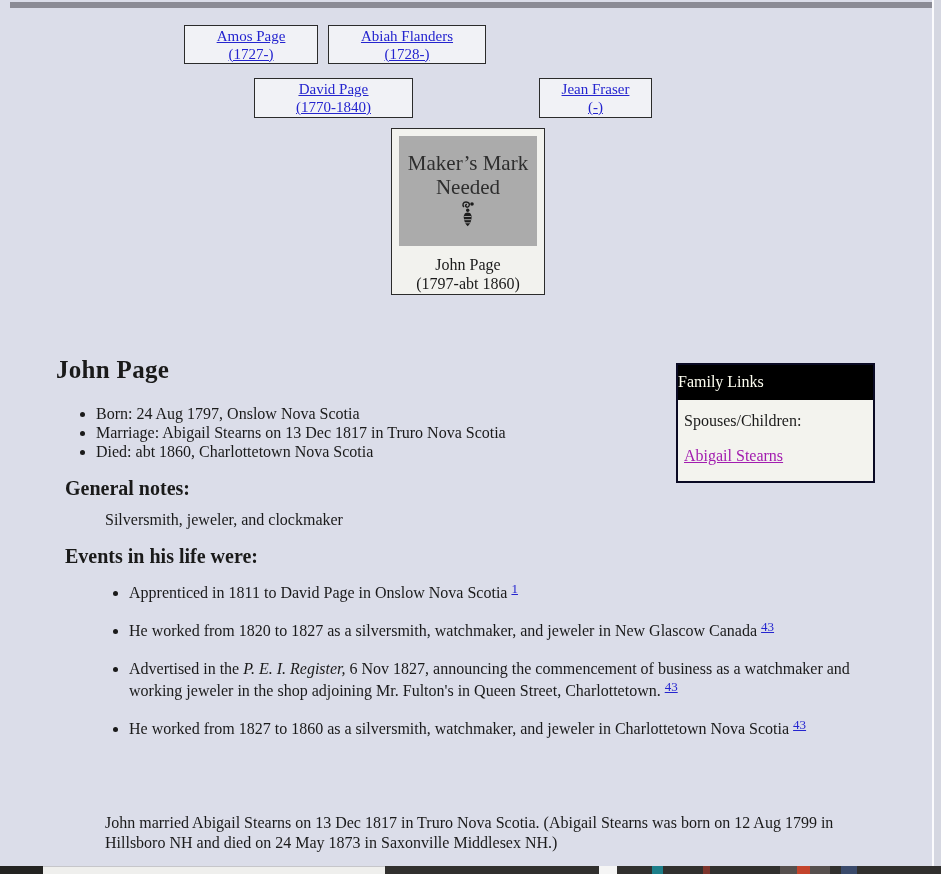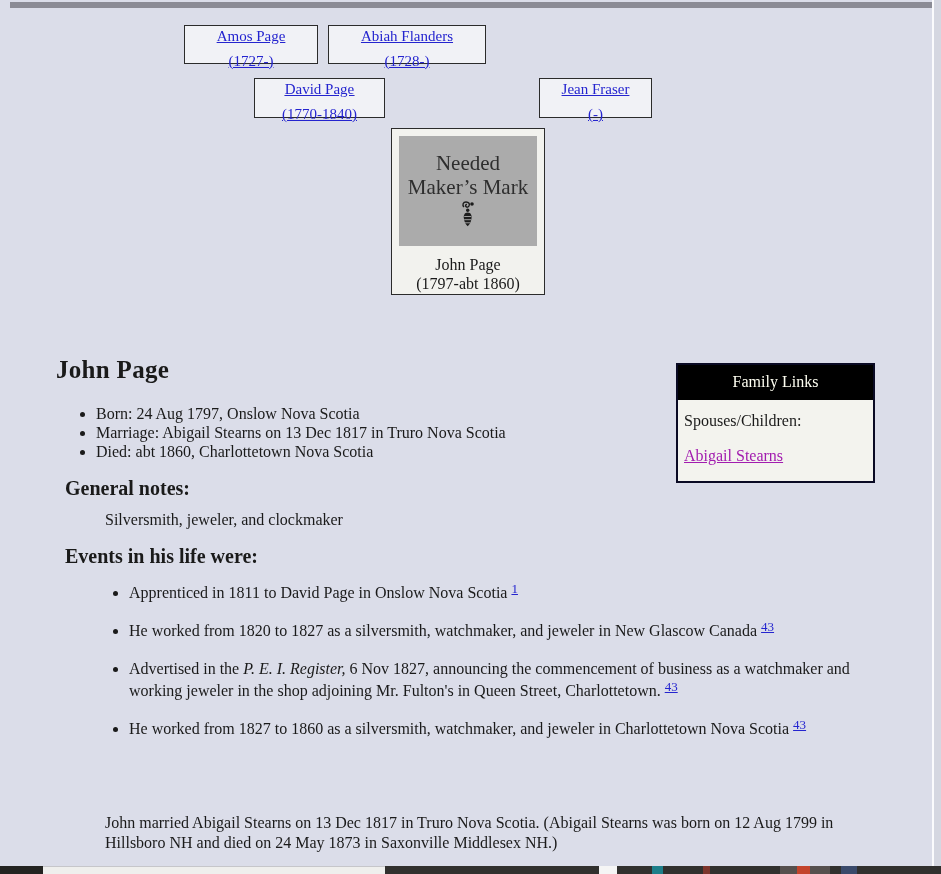--- a/index.html
+++ b/index.html
@@ -22,24 +22,24 @@
     position: absolute;
     background: #f1f2f6;
     border: 1px solid #2b2b2b;
     display: flex; align-items: center; justify-content: center;
     text-align: center;
   }
   .abox a {
     color: #2424cf; text-decoration: underline;
     font-size: 15px; line-height: 18px; display: block;
   }
-  .abox a span { display: block; margin-top: 7px; }
+  .abox a span { display: block; }
   .pos-amos  { left: 184px; top: 25px; width: 134px; height: 39px; }
   .pos-abiah { left: 328px; top: 25px; width: 158px; height: 39px; }
-  .pos-david { left: 254px; top: 78px; width: 131px; height: 40px; text-decoration: underline; }
+  .pos-david { left: 254px; top: 78px; width: 159px; height: 40px; text-decoration: underline; }
   .pos-jean  { left: 539px; top: 78px; width: 113px; height: 40px; }
 
   
   .maker {
     position: absolute; left: 391px; top: 128px; width: 154px; height: 167px;
     background: #f2f2ee; border: 1px solid #2b2b2b; padding: 7px 7px 0 7px;
     text-align: center;
   }
   .maker-img {
     width: 100%; height: 110px; background: #ababab;
@@ -60,21 +60,21 @@
     list-style: disc outside; padding-left: 15px;
     font-size: 16px; line-height: 19px;
   }
 
   
   .family-links {
     position: absolute; left: 676px; top: 363px; width: 199px;
     background: #f3f3ee; border: 2px solid #0a0a24;
   }
   .fl-header {
-    background: #000000; color: #fffff2; text-align: center;
+    background: #000000; color: #fffff2; 
     font-size: 16px; padding: 8px 0 9px 0;
   }
   .fl-body { padding: 12px 10px 16px 6px; font-size: 16px; }
   .fl-body a {
     color: #a21caf; text-decoration: underline;
     display: inline-block; margin-top: 17px;
   }
 
   
   .section-label { position: absolute; font-weight: bold; font-size: 20px; }
@@ -140,22 +140,22 @@
 </div>
 <div class="abox pos-jean">
   <a href="#">
       <span>Jean Fraser</span>
       <span>(-)</span>
     </a>
 </div>
 
 <div class="maker">
   <div class="maker-img">
+    <div class="mm-line">Maker’s Mark</div>
     <div class="mm-line">Needed</div>
-    <div class="mm-line">Maker’s Mark</div>
     <svg class="fleuron" width="18" height="28" viewBox="0 0 18 28">
       <path d="M5,7 C3,5 4,2 7,2 C10,2 11,4 10,6 C9.3,7.4 7.5,7.6 6.8,6.4 C6.2,5.4 7,4.2 8,4.5" fill="none" stroke="#1c1c1c" stroke-width="1.4"></path>
       <circle cx="13" cy="4" r="1.8" fill="#1c1c1c"></circle>
       <circle cx="8.7" cy="10.2" r="1.7" fill="#1c1c1c"></circle>
       <path d="M8.7,12.5 C12,12.5 13,15.5 12.5,18.5 C12,22.5 10.2,25 8.7,26.3 C7.2,25 5.4,22.5 4.9,18.5 C4.4,15.5 5.4,12.5 8.7,12.5 Z" fill="#1c1c1c"></path>
       <line x1="5.2" y1="16.5" x2="12.2" y2="16.5" stroke="#ababab" stroke-width="0.9"></line>
       <line x1="5.2" y1="19.7" x2="12.2" y2="19.7" stroke="#ababab" stroke-width="0.9"></line>
       <line x1="6" y1="22.8" x2="11.4" y2="22.8" stroke="#ababab" stroke-width="0.9"></line>
     </svg>
   </div>

